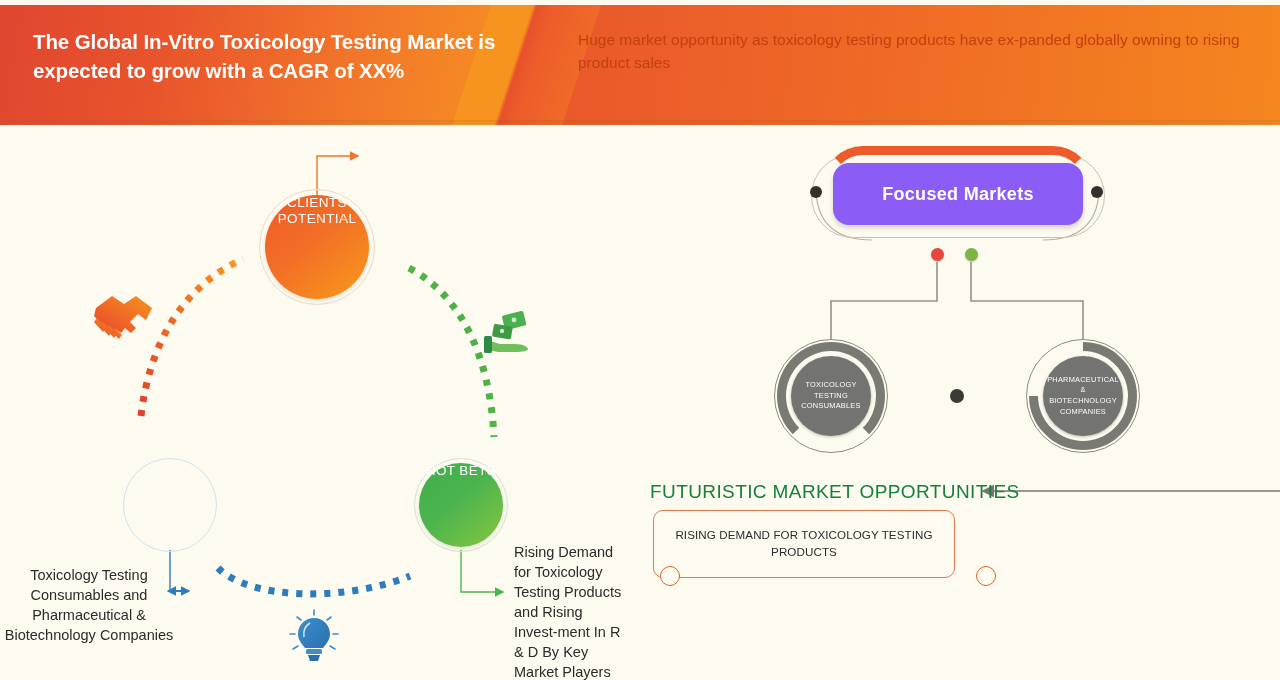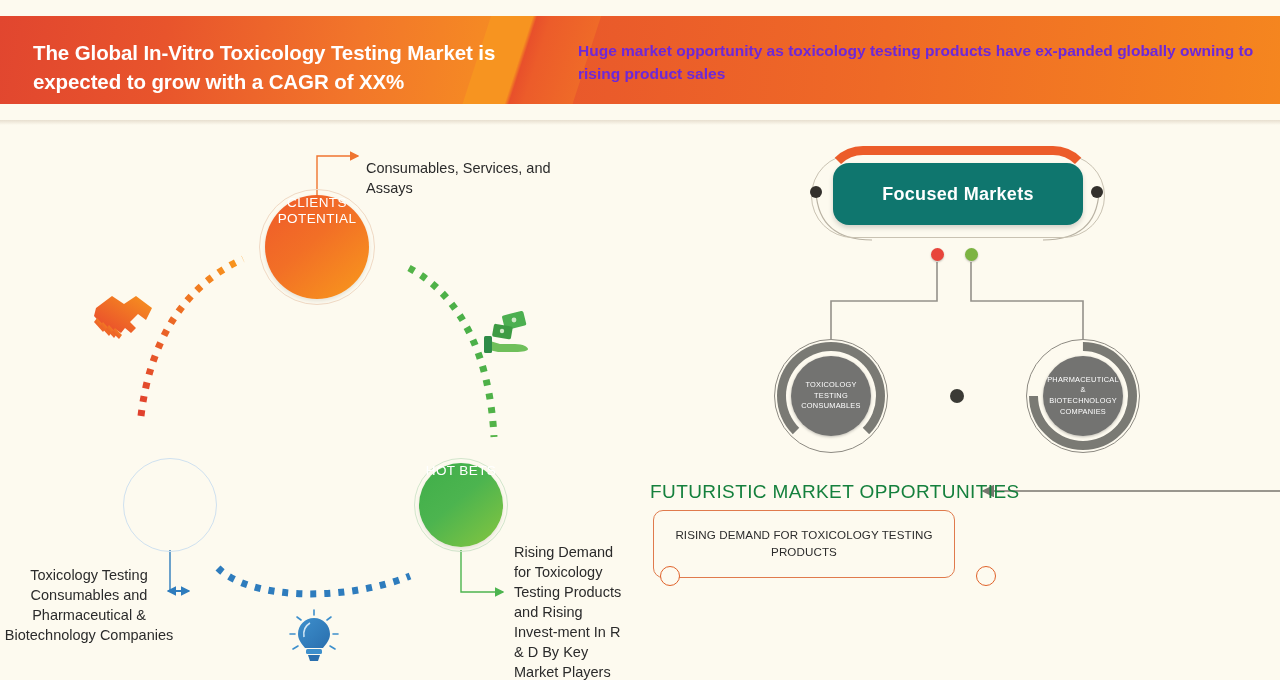--- a/index.html
+++ b/index.html
@@ -6,21 +6,21 @@
   html, body {
     width: 1280px; height: 680px;
     background: #fdfaef;
     font-family: "Liberation Sans", sans-serif;
     overflow: hidden;
   }
   #page { position: relative; width: 1280px; height: 680px; background: #fdfaef; }
 
   
   .header {
-    position: absolute; left: 0; top: 16px; width: 1280px; height: 88px;
+    position: absolute; left: 0; top: 5px; width: 1280px; height: 120px;
     overflow: hidden;
   }
   .header-left-bg {
     position: absolute; left: 0; top: 0; width: 540px; height: 120px;
     background: linear-gradient(100deg, #e1462f 0%, #e8542c 30%, #f2762a 65%, #f79420 100%);
   }
   .header-slash {
     position: absolute; left: 470px; top: -20px; width: 110px; height: 170px;
     background: linear-gradient(90deg, #f79420 0%, #f79420 38%, #e8502b 42%, #ec5c2a 55%, #ef6a28 100%);
     transform: skewX(-18deg);
@@ -29,21 +29,21 @@
     position: absolute; left: 560px; top: 0; width: 720px; height: 120px;
     background: linear-gradient(95deg, #e9582b 0%, #ef6a26 45%, #f5861f 100%);
   }
   .header-title {
     position: absolute; left: 33px; top: 22px; width: 480px;
     font-size: 20.5px; font-weight: bold; color: #ffffff;
     line-height: 1.42; letter-spacing: -0.1px;
   }
   .header-sub {
     position: absolute; left: 578px; top: 24px; width: 680px;
-    font-size: 15.5px; color: #6d28d9; line-height: 1.48; font-weight: 700;
+    font-size: 15.5px; color: #c2410c; line-height: 1.48; font-weight: 400;
   }
   .header-shadow {
     position: absolute; left: 0; top: 120px; width: 1280px; height: 5px;
     background: linear-gradient(180deg, rgba(120,80,40,0.16), rgba(120,80,40,0));
   }
 
   
   .svg-layer { position: absolute; left: 0; top: 0; width: 1280px; height: 680px; pointer-events: none; }
 
   
@@ -89,21 +89,21 @@
     position: absolute; left: 811px; top: 154px; width: 294px; height: 84px;
     border: 1.3px solid #c9c2b2; border-radius: 42px; background: transparent;
   }
   .fm-arc {
     position: absolute; left: 823px; top: 146px; width: 270px; height: 80px;
     border: 9px solid #ec5c2a; border-radius: 45px;
     border-bottom-color: transparent; border-left-color: transparent; border-right-color: transparent;
   }
   .fm-pill {
     position: absolute; left: 833px; top: 163px; width: 250px; height: 62px;
-    background: #0f766e; border-radius: 16px;
+    background: #8b5cf6; border-radius: 16px;
     display: flex; align-items: center; justify-content: center;
     color: #ffffff; font-size: 18px; font-weight: bold; letter-spacing: 0.3px;
     box-shadow: 0 3px 5px rgba(0,0,0,0.16);
   }
   .fm-dot { position: absolute; width: 12px; height: 12px; border-radius: 50%; background: #33302c; }
   .fm-dot-l { left: 810px; top: 186px; }
   .fm-dot-r { left: 1091px; top: 186px; }
 
   .node-dot { position: absolute; width: 13px; height: 13px; border-radius: 50%; box-shadow: 0 1px 2px rgba(0,0,0,0.25); }
   .node-dot-red { left: 931px; top: 248px; background: #e8453c; }
@@ -282,21 +282,20 @@
     <span>CLIENTS POTENTIAL</span>
   </div>
 
   <div class="bubble-ring b-clientfocus-ring"></div>
 
   <div class="bubble-ring b-hotbets-ring"></div>
   <div class="bubble b-hotbets">
     <span>HOT BETS</span>
   </div>
 
-  <div class="callout c-consumables">Consumables, Services, and Assays</div>
   <div class="callout c-clientfocus">Toxicology Testing Consumables and Pharmaceutical &amp; Biotechnology Companies</div>
   <div class="callout c-hotbets">Rising Demand for Toxicology Testing Products and Rising Invest-ment In R &amp; D By Key Market Players</div>
 
   <div class="fm-outline"></div>
   <div class="fm-arc"></div>
   <div class="fm-pill">
     <span>Focused Markets</span>
   </div>
   <div class="fm-dot fm-dot-l"></div>
   <div class="fm-dot fm-dot-r"></div>

